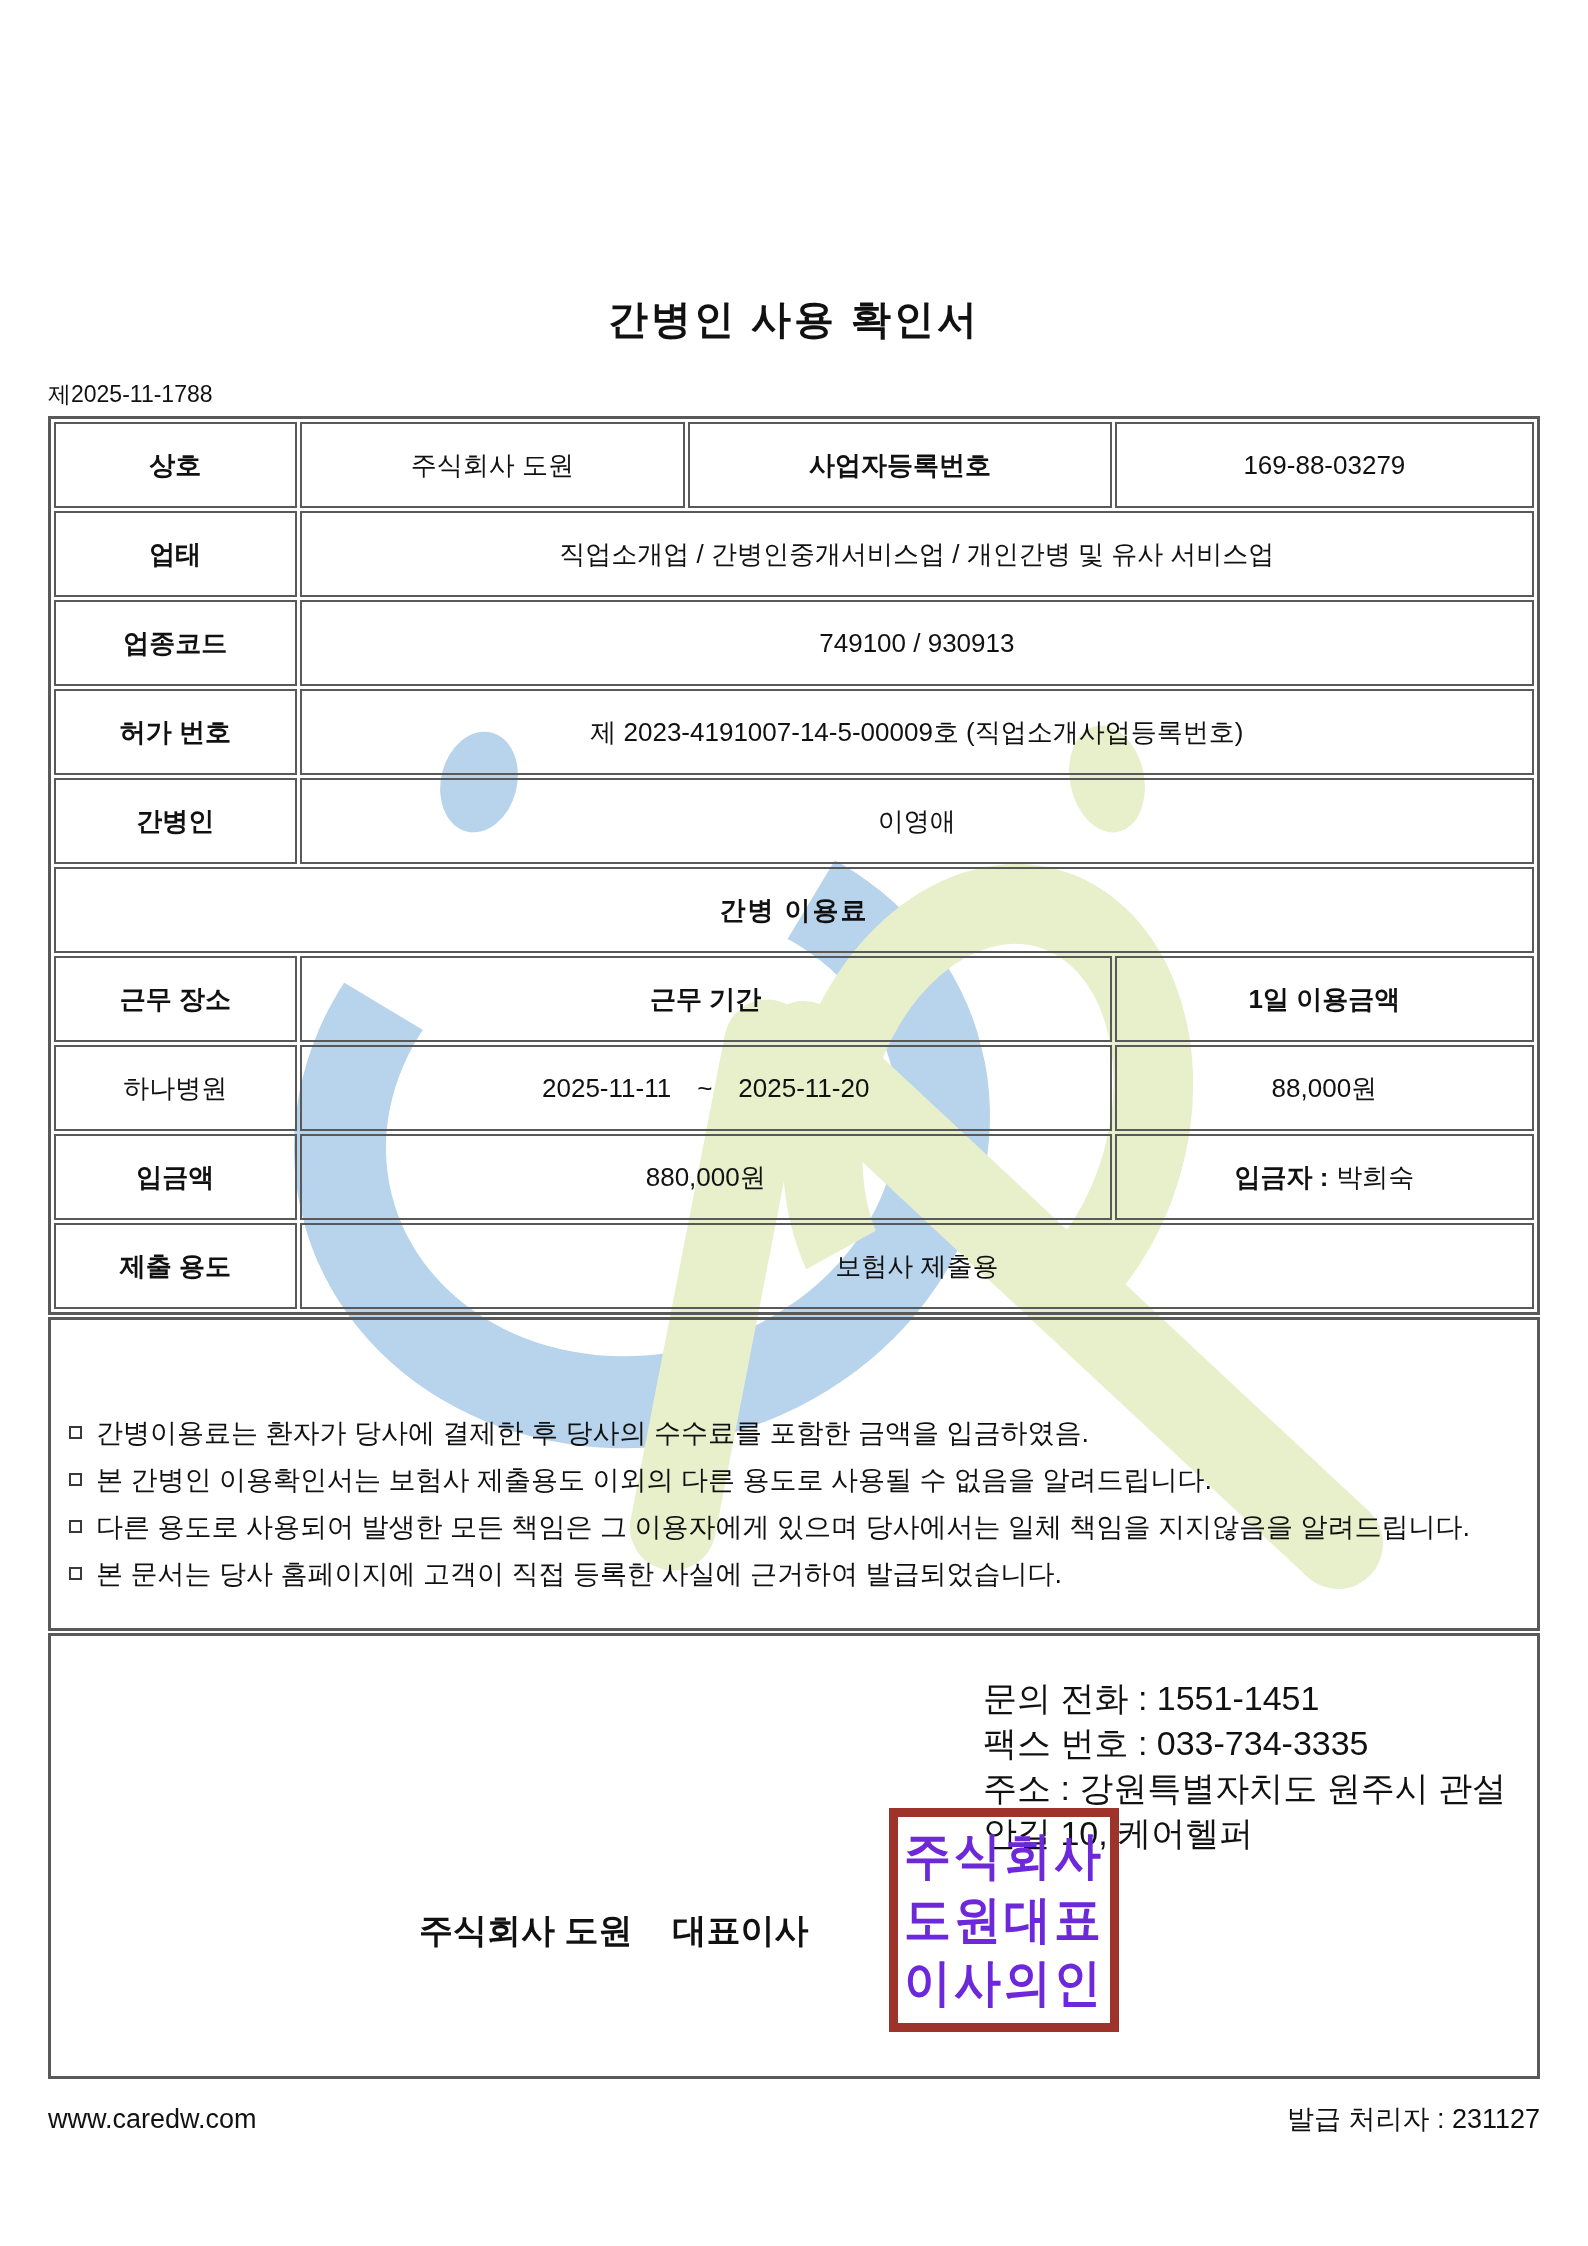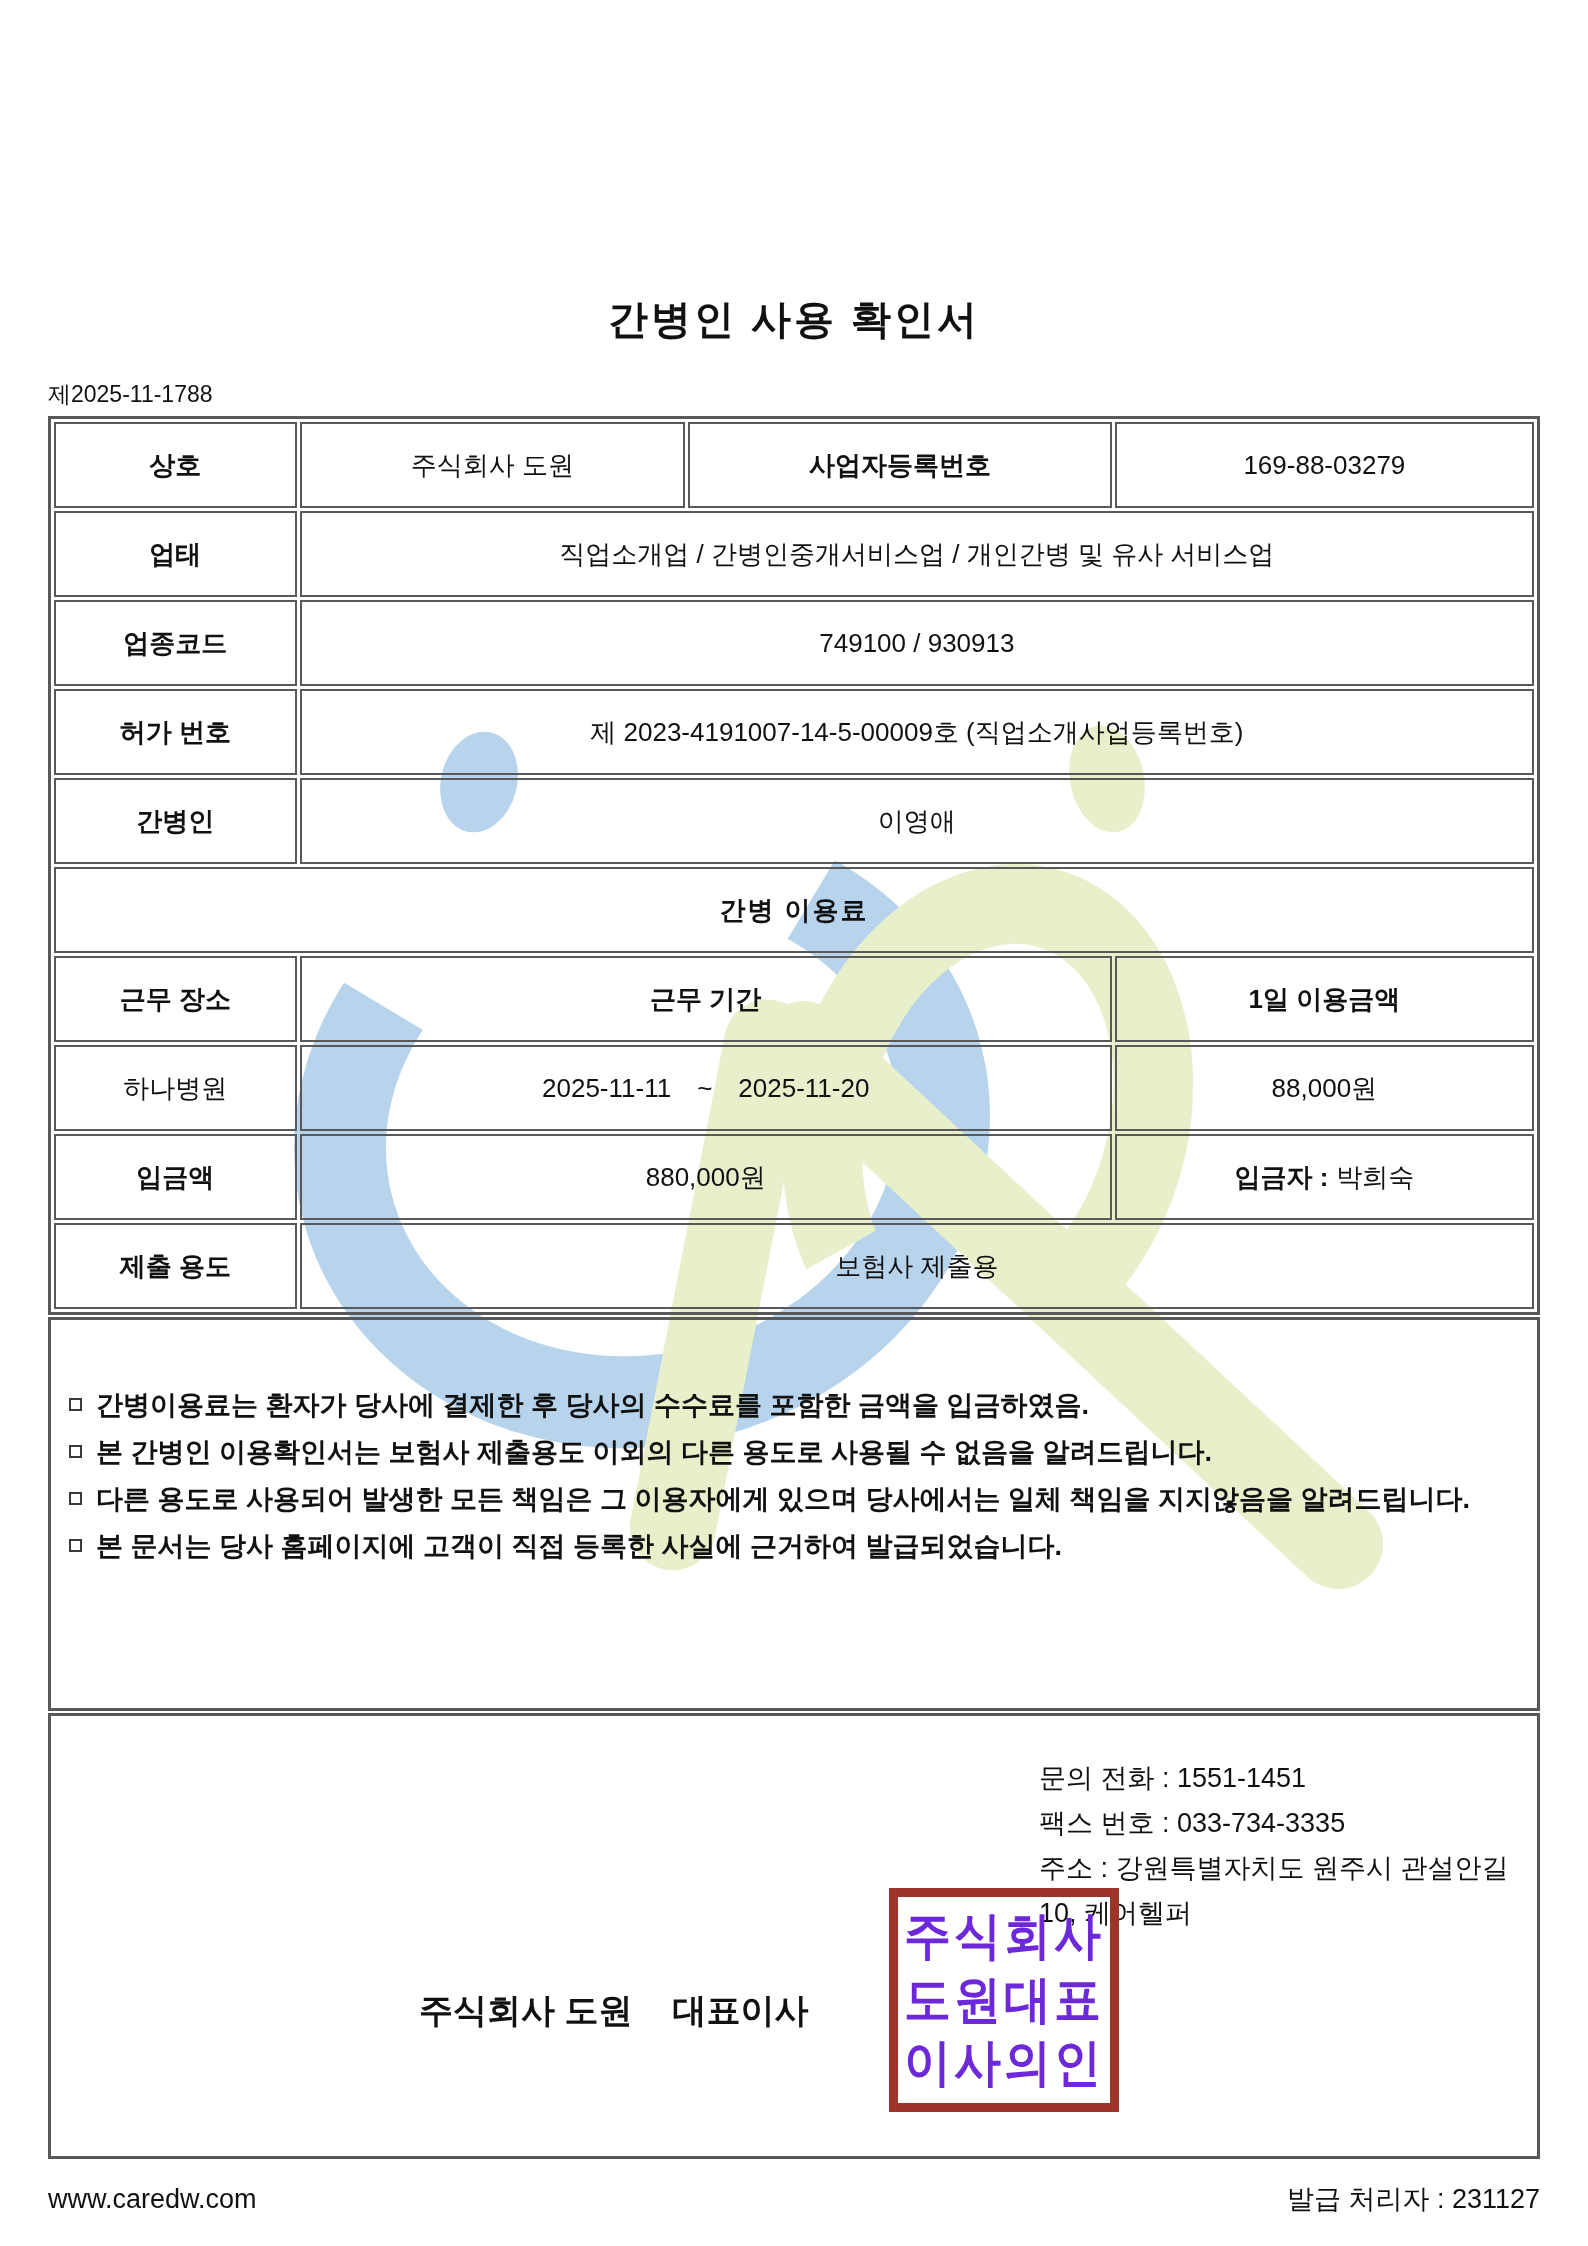--- a/index.html
+++ b/index.html
@@ -22,26 +22,26 @@
   .doc-title{margin-top:292px;text-align:center;font-size:40px;font-weight:bold;letter-spacing:3px;}
   .doc-number{text-align:left;font-size:23px;margin-top:32px;margin-bottom:6px;}
   table.doc-table{width:100%;border-collapse:separate;border-spacing:3px;border:3px solid #595959;table-layout:fixed;}
   table.doc-table td{border:2px solid #595959;text-align:center;vertical-align:middle;font-size:26px;height:60px;padding:11px 6px;background:transparent;overflow:hidden;}
   .lbl{font-weight:bold;}
   .fee-title-cell{font-size:36px;font-weight:bold;height:74px;letter-spacing:2px;}
   .period-cell span{display:inline-block;}
   .period-gap{width:26px;}
   .depositor-cell .lbl{margin-right:8px;}
   
-  .notes-box{border:3px solid #595959;margin-top:2px;height:394px;box-sizing:border-box;padding:70px 20px 0 16px;font-weight:bold;}
+  .notes-box{border:3px solid #595959;margin-top:2px;height:314px;box-sizing:border-box;padding:98px 20px 0 16px;}
   .note-line{display:flex;align-items:flex-start;font-size:27px;line-height:31px;margin-bottom:16px;}
   .bullet{flex:none;width:9px;height:9px;border:2px solid #3a3a3a;margin:8px 14px 0 2px;background:transparent;}
   
   .bottom-box{border:3px solid #595959;margin-top:2px;height:446px;box-sizing:border-box;position:relative;}
-  .contact{position:absolute;left:988px;top:40px;font-size:27px;line-height:45px;}
+  .contact{position:absolute;left:932px;top:40px;font-size:34px;line-height:45px;}
   .signature{position:absolute;left:368px;top:272px;font-size:34px;font-weight:bold;display:flex;gap:40px;white-space:nowrap;}
   .stamp{
     position:absolute;left:838px;top:172px;width:212px;height:206px;
     border:9px solid #9e332b;color:#6d28d9;background:transparent;
     display:flex;flex-direction:column;justify-content:space-evenly;align-items:center;
     font-weight:bold;font-family:"Liberation Serif","DejaVu Serif",serif;
   }
   .stamp-line{font-size:47px;line-height:1;letter-spacing:3px;transform:scaleY(1.08);}
   
   .footer-row{display:flex;justify-content:space-between;align-items:center;font-size:27px;margin-top:22px;}

